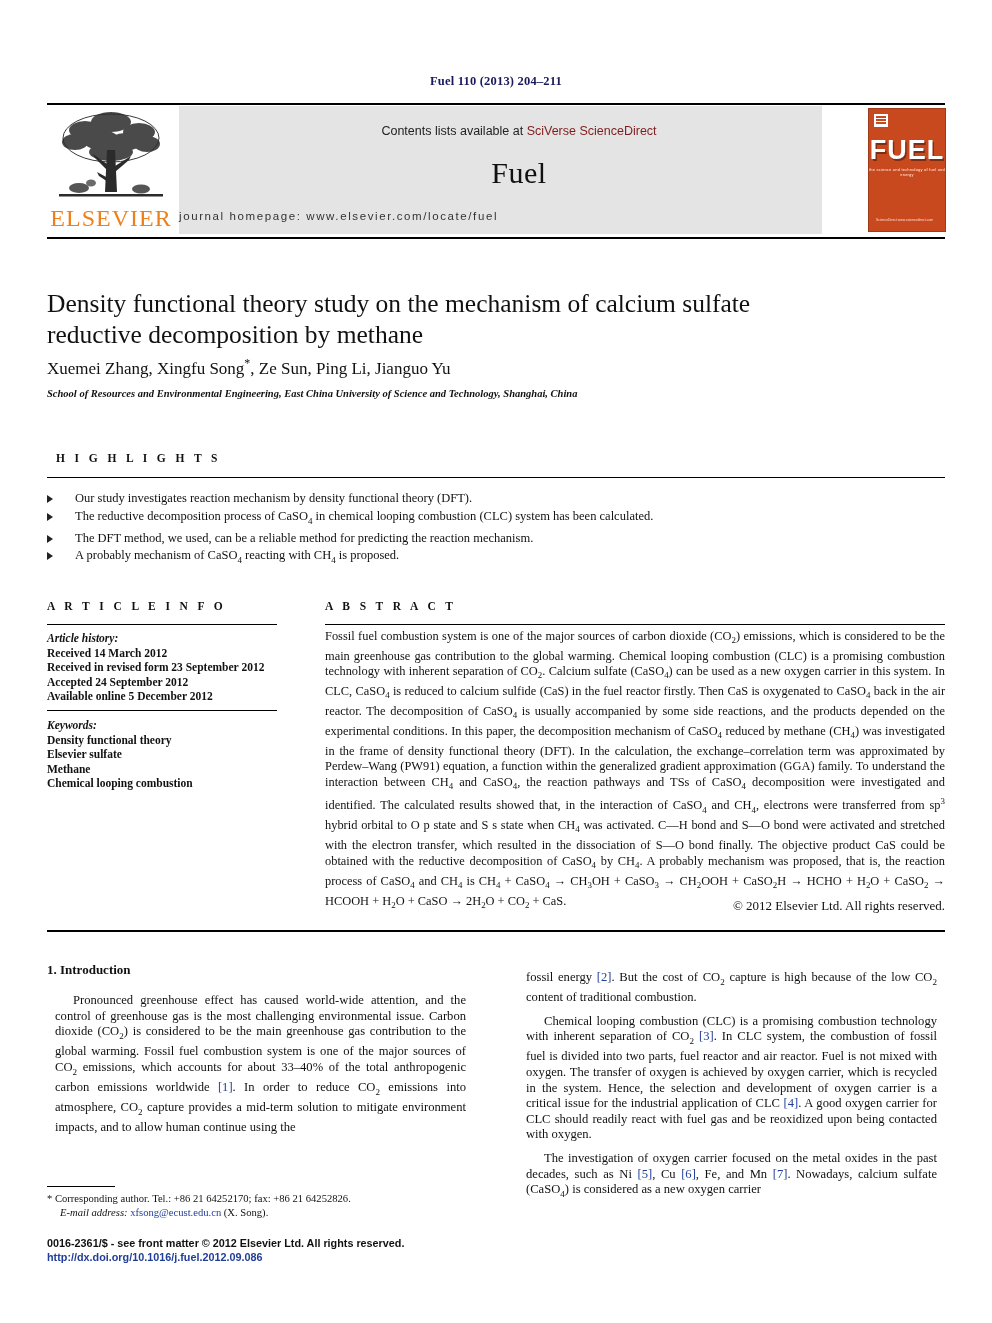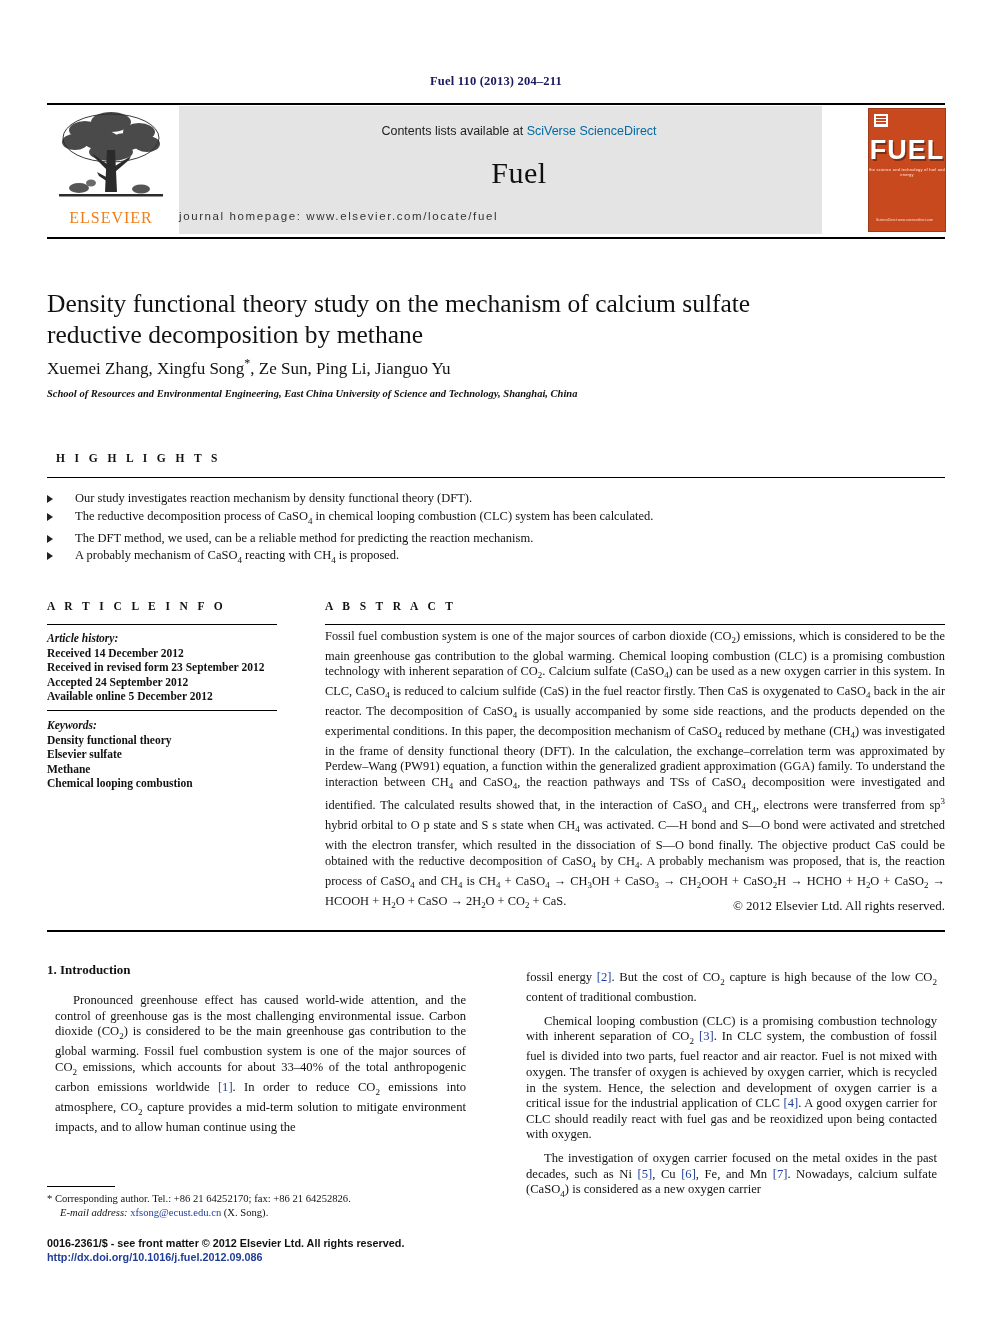--- a/index.html
+++ b/index.html
@@ -69,37 +69,37 @@
   }
   .elsevier-block {
     position: absolute;
     left: 0px; top: 2px;
     width: 128px; height: 126px;
     text-align: center;
   }
   .tree-svg { display:block; margin: 0 auto; }
   .elsevier-word {
     font-family: "Liberation Serif", serif;
-    font-size: 16px;
+    font-size: 24px;
     letter-spacing: 1px;
     color: #ef7f1a;
     line-height: 22px;
     margin-top: -1px;
   }
   .contents-line {
     position: absolute;
     left: 132px; top: 18px;
     width: 680px;
     text-align: center;
     font-family: "Liberation Sans", sans-serif;
     font-size: 12.5px;
     color: #222;
   }
   .contents-line .sd {
-    color: #0369a1;
+    color: #7f1d1d;
   }
   .journal-title {
     position: absolute;
     left: 132px; top: 50px;
     width: 680px;
     text-align: center;
     font-family: "Liberation Serif", serif;
     font-size: 30px;
     color: #111;
     letter-spacing: .5px;
@@ -436,21 +436,21 @@
 
   <div class="sec-head" id="articleinfo-head">A R T I C L E    I N F O</div>
   <div class="sec-head" id="abstract-head">A B S T R A C T</div>
   <div class="rule-thin" id="rule-info-top" style="width:230px"></div>
   <div class="rule-thin" id="rule-abs-top"></div>
   <div class="rule-thin" id="rule-ai-mid"></div>
   <div class="rule-thick" id="rule-abs-bot"></div>
 
   <div class="ai-body">
     <div class="ai-label">Article history:</div>
-    <div>Received 14 December 2012</div>
+    <div>Received 14 March 2012</div>
     <div>Received in revised form 23 September 2012</div>
     <div>Accepted 24 September 2012</div>
     <div>Available online 5 December 2012</div>
   </div>
 
   <div class="ai-keywords">
     <div class="ai-label">Keywords:</div>
     <div>Density functional theory</div>
     <div>Elsevier sulfate</div>
     <div>Methane</div>

